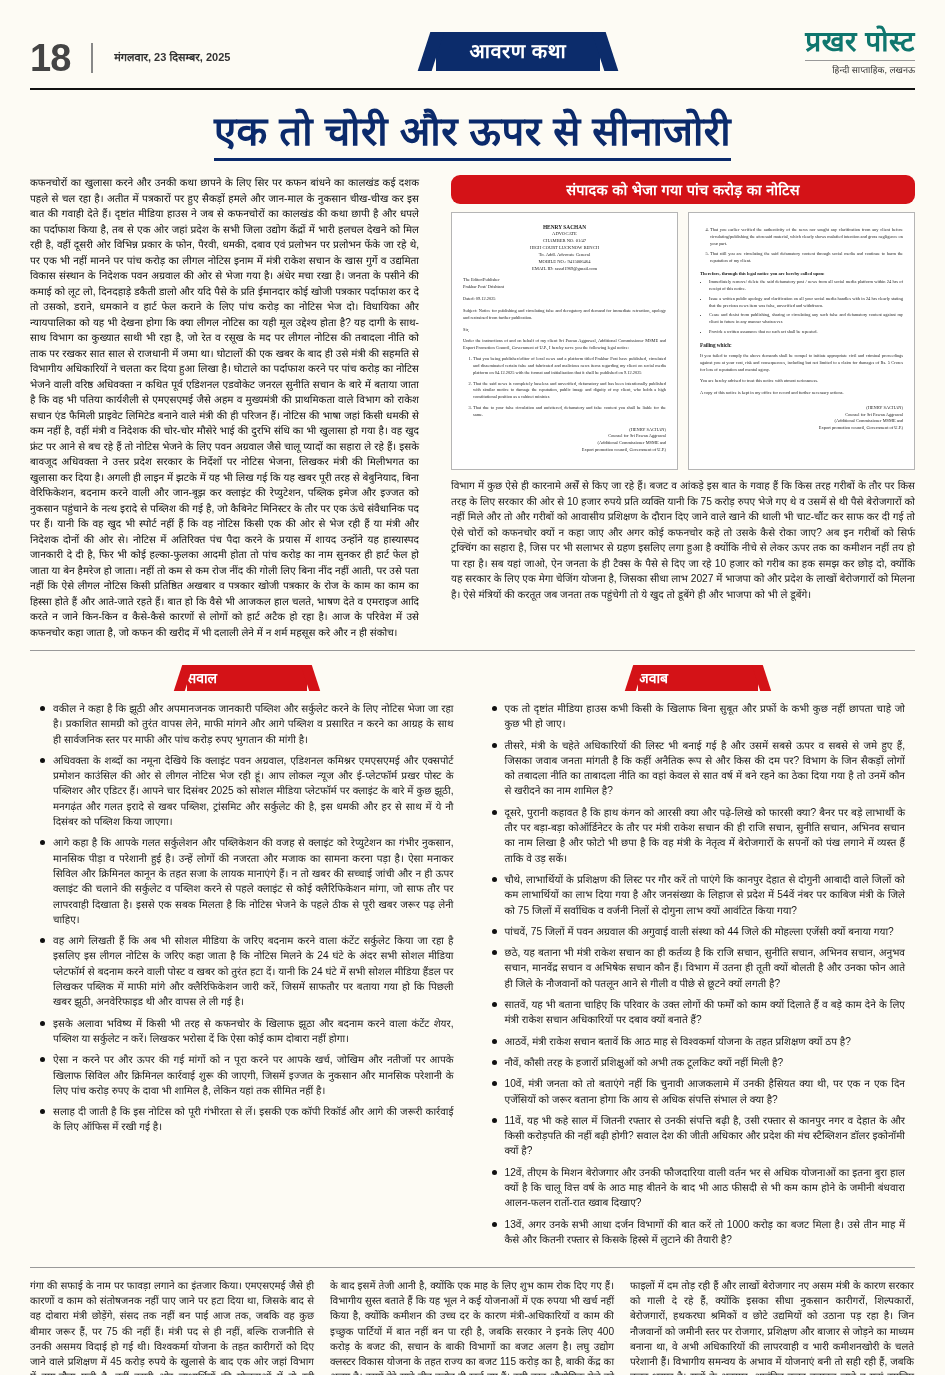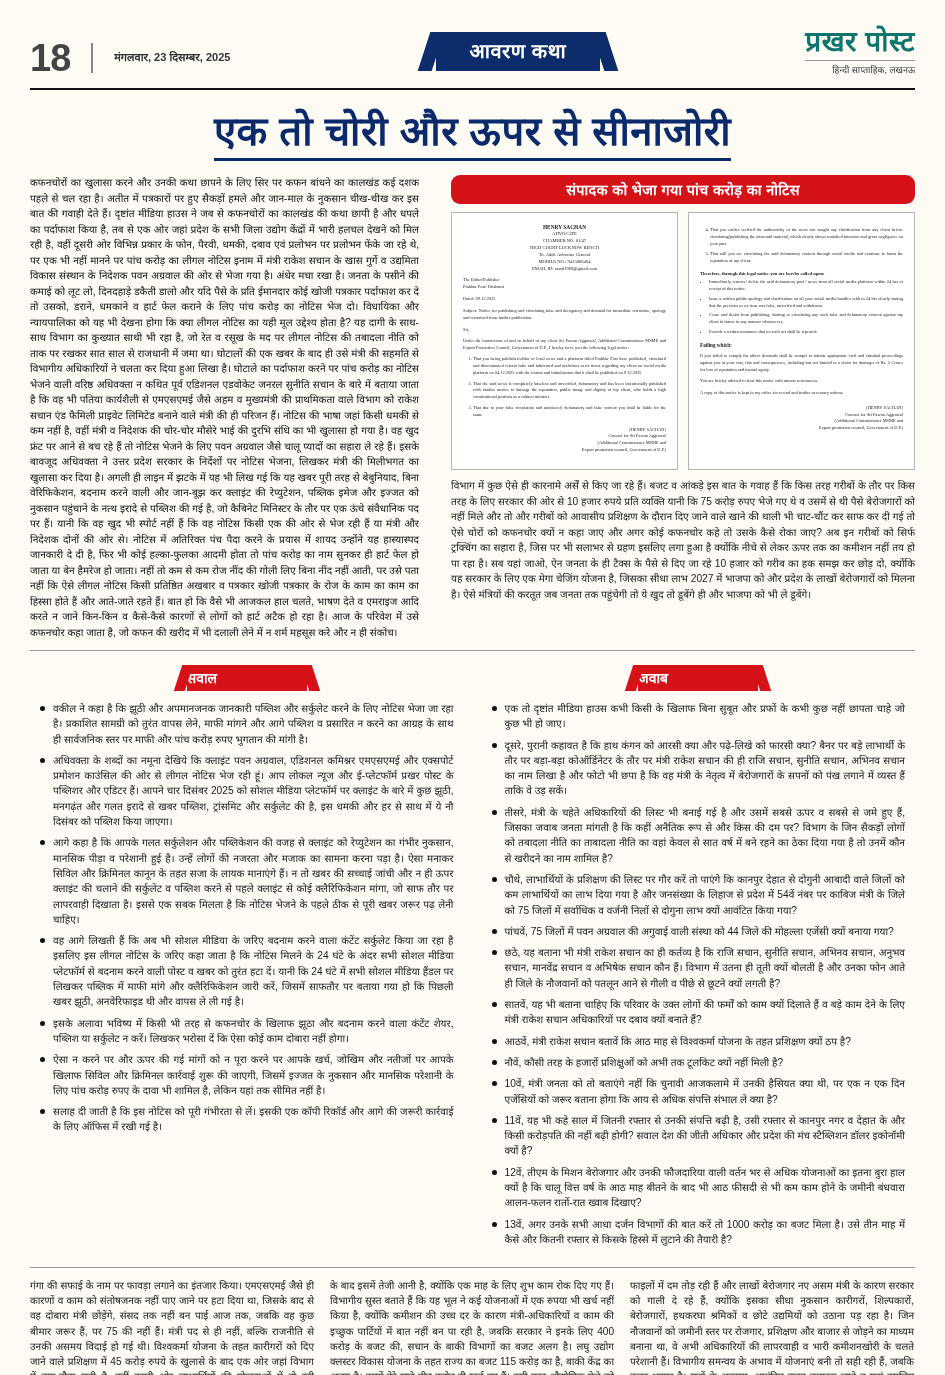--- a/index.html
+++ b/index.html
@@ -299,22 +299,22 @@
         <li>वह आगे लिखती हैं कि अब भी सोशल मीडिया के जरिए बदनाम करने वाला कंटेंट सर्कुलेट किया जा रहा है इसलिए इस लीगल नोटिस के जरिए कहा जाता है कि नोटिस मिलने के 24 घंटे के अंदर सभी सोशल मीडिया प्लेटफॉर्म से बदनाम करने वाली पोस्ट व खबर को तुरंत हटा दें। यानी कि 24 घंटे में सभी सोशल मीडिया हैंडल पर लिखकर पब्लिक में माफी मांगे और क्लैरिफिकेशन जारी करें, जिसमें साफतौर पर बताया गया हो कि पिछली खबर झूठी, अनवेरिफाइड थी और वापस ले ली गई है।</li>
         <li>इसके अलावा भविष्य में किसी भी तरह से कफनचोर के खिलाफ झूठा और बदनाम करने वाला कंटेंट शेयर, पब्लिश या सर्कुलेट न करें। लिखकर भरोसा दें कि ऐसा कोई काम दोबारा नहीं होगा।</li>
         <li>ऐसा न करने पर और ऊपर की गई मांगों को न पूरा करने पर आपके खर्च, जोखिम और नतीजों पर आपके खिलाफ सिविल और क्रिमिनल कार्रवाई शुरू की जाएगी, जिसमें इज्जत के नुकसान और मानसिक परेशानी के लिए पांच करोड़ रुपए के दावा भी शामिल है, लेकिन यहां तक सीमित नहीं है।</li>
         <li>सलाह दी जाती है कि इस नोटिस को पूरी गंभीरता से लें। इसकी एक कॉपी रिकॉर्ड और आगे की जरूरी कार्रवाई के लिए ऑफिस में रखी गई है।</li>
       </ul>
     </div>
     <div class="qa-col">
       <div class="qa-head">जवाब</div>
       <ul class="qa-list">
         <li>एक तो दृष्टांत मीडिया हाउस कभी किसी के खिलाफ बिना सुबूत और प्रफों के कभी कुछ नहीं छापता चाहे जो कुछ भी हो जाए।</li>
+        <li>तीसरे, मंत्री के चहेते अधिकारियों की लिस्ट भी बनाई गई है और उसमें सबसे ऊपर व सबसे से जमे हुए हैं, जिसका जवाब जनता मांगती है कि कहीं अनैतिक रूप से और किस की दम पर? विभाग के जिन सैकड़ों लोगों को तबादला नीति का ताबादला नीति का वहां केवल से सात वर्ष में बने रहने का ठेका दिया गया है तो उनमें कौन से खरीदने का नाम शामिल है?</li>
         <li>दूसरे, पुरानी कहावत है कि हाथ कंगन को आरसी क्या और पढ़े-लिखे को फारसी क्या? बैनर पर बड़े लाभार्थी के तौर पर बड़ा-बड़ा कोऑर्डिनेटर के तौर पर मंत्री राकेश सचान की ही राजि सचान, सुनीति सचान, अभिनव सचान का नाम लिखा है और फोटो भी छपा है कि वह मंत्री के नेतृत्व में बेरोजगारों के सपनों को पंख लगाने में व्यस्त हैं ताकि वे उड़ सकें।</li>
-        <li>तीसरे, मंत्री के चहेते अधिकारियों की लिस्ट भी बनाई गई है और उसमें सबसे ऊपर व सबसे से जमे हुए हैं, जिसका जवाब जनता मांगती है कि कहीं अनैतिक रूप से और किस की दम पर? विभाग के जिन सैकड़ों लोगों को तबादला नीति का ताबादला नीति का वहां केवल से सात वर्ष में बने रहने का ठेका दिया गया है तो उनमें कौन से खरीदने का नाम शामिल है?</li>
         <li>चौथे, लाभार्थियों के प्रशिक्षण की लिस्ट पर गौर करें तो पाएंगे कि कानपुर देहात से दोगुनी आबादी वाले जिलों को कम लाभार्थियों का लाभ दिया गया है और जनसंख्या के लिहाज से प्रदेश में 54वें नंबर पर काबिज मंत्री के जिले को 75 जिलों में सर्वाधिक व वर्जनी निलों से दोगुना लाभ क्यों आवंटित किया गया?</li>
         <li>पांचवें, 75 जिलों में पवन अग्रवाल की अगुवाई वाली संस्था को 44 जिले की मोहल्ला एजेंसी क्यों बनाया गया?</li>
         <li>छठे, यह बताना भी मंत्री राकेश सचान का ही कर्तव्य है कि राजि सचान, सुनीति सचान, अभिनव सचान, अनुभव सचान, मानवेंद्र सचान व अभिषेक सचान कौन हैं। विभाग में उतना ही तूती क्यों बोलती है और उनका फोन आते ही जिले के नौजवानों को पतलून आने से गीली व पीछे से छूटने क्यों लगती है?</li>
         <li>सातवें, यह भी बताना चाहिए कि परिवार के उक्त लोगों की फर्मों को काम क्यों दिलाते हैं व बड़े काम देने के लिए मंत्री राकेश सचान अधिकारियों पर दबाव क्यों बनाते हैं?</li>
         <li>आठवें, मंत्री राकेश सचान बतावें कि आठ माह से विश्वकर्मा योजना के तहत प्रशिक्षण क्यों ठप है?</li>
         <li>नौवें, कौसी तरह के हजारों प्रशिक्षुओं को अभी तक टूलकिट क्यों नहीं मिली है?</li>
         <li>10वें, मंत्री जनता को तो बताएंगे नहीं कि चुनावी आजकलामे में उनकी हैसियत क्या थी, पर एक न एक दिन एजेंसियों को जरूर बताना होगा कि आय से अधिक संपत्ति संभाल ले क्या है?</li>
         <li>11वें, यह भी कहे साल में जितनी रफ्तार से उनकी संपत्ति बढ़ी है, उसी रफ्तार से कानपुर नगर व देहात के और किसी करोड़पति की नहीं बढ़ी होगी? सवाल देश की जीती अधिकार और प्रदेश की मंच स्टैब्लिशन डॉलर इकोनॉमी क्यों है?</li>
         <li>12वें, तीएम के मिशन बेरोजगार और उनकी फौजदारिया वाली वर्तन भर से अधिक योजनाओं का इतना बुरा हाल क्यों है कि चालू वित्त वर्ष के आठ माह बीतने के बाद भी आठ फीसदी से भी कम काम होने के जमीनी बंधवारा आलन-फलन रातों-रात ख्वाब दिखाए?</li>
         <li>13वें, अगर उनके सभी आधा दर्जन विभागों की बात करें तो 1000 करोड़ का बजट मिला है। उसे तीन माह में कैसे और कितनी रफ्तार से किसके हिस्से में लुटाने की तैयारी है?</li>

